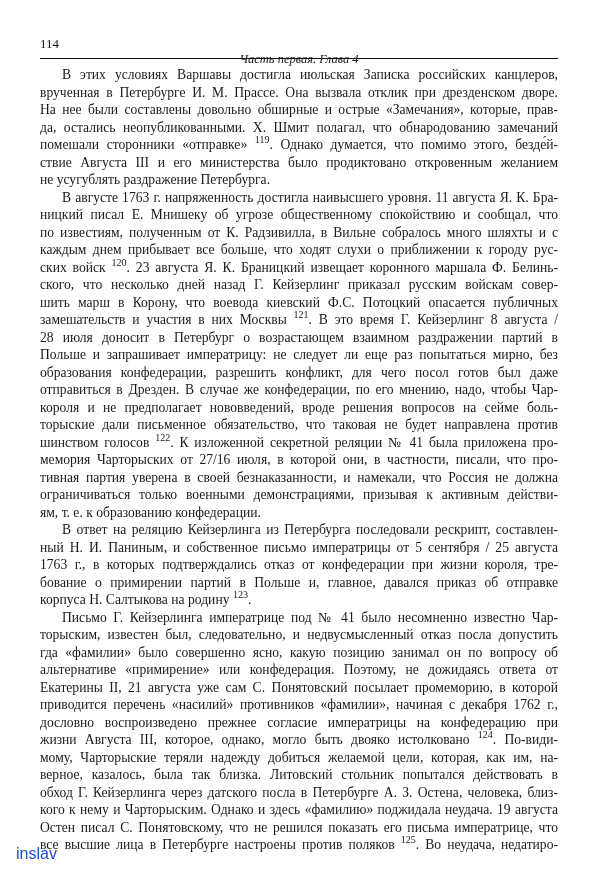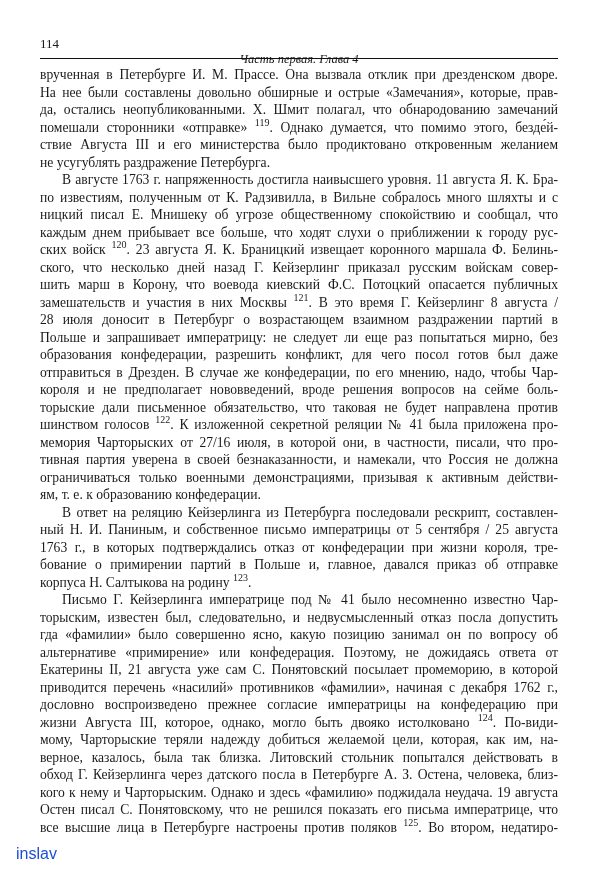--- a/index.html
+++ b/index.html
@@ -18,29 +18,30 @@
 </head>
 <body>
 
 <div class="header">
   <span class="page-num">114</span>
   <div class="running-title">Часть первая. Глава 4</div>
 </div>
 <div class="rule"></div>
 
 <div class="body-text" id="body-text">
+    <span class="line indent"><span>В этих условиях Варшавы достигла июльская Записка российских канцлеров,</span></span>
     <span class="line"><span>врученная в Петербурге И. М. Прассе. Она вызвала отклик при дрезденском дворе.</span></span>
     <span class="line"><span>На нее были составлены довольно обширные и острые «Замечания», которые, прав-</span></span>
     <span class="line"><span>да, остались неопубликованными. Х. Шмит полагал, что обнародованию замечаний</span></span>
     <span class="line"><span>помешали сторонники «отправке»</span> <sup>119</sup><span>. Однако думается, что помимо этого, безде́й-</span></span>
     <span class="line"><span>ствие Августа III и его министерства было продиктовано откровенным желанием</span></span>
     <span class="line last"><span>не усугублять раздражение Петербурга.</span></span>
     <span class="line indent"><span>В августе 1763 г. напряженность достигла наивысшего уровня. 11 августа Я. К. Бра-</span></span>
+    <span class="line"><span>ницкий писал Е. Мнишеку об угрозе общественному спокойствию и сообщал, что</span></span>
     <span class="line"><span>по известиям, полученным от К. Радзивилла, в Вильне собралось много шляхты и с</span></span>
-    <span class="line"><span>ницкий писал Е. Мнишеку об угрозе общественному спокойствию и сообщал, что</span></span>
     <span class="line"><span>каждым днем прибывает все больше, что ходят слухи о приближении к городу рус-</span></span>
     <span class="line"><span>ских войск</span> <sup>120</sup><span>. 23 августа Я. К. Браницкий извещает коронного маршала Ф. Белинь-</span></span>
     <span class="line"><span>ского, что несколько дней назад Г. Кейзерлинг приказал русским войскам совер-</span></span>
     <span class="line"><span>шить марш в Корону, что воевода киевский Ф.С. Потоцкий опасается публичных</span></span>
     <span class="line"><span>замешательств и участия в них Москвы</span> <sup>121</sup><span>. В это время Г. Кейзерлинг 8 августа /</span></span>
     <span class="line"><span>28 июля доносит в Петербург о возрастающем взаимном раздражении партий в</span></span>
     <span class="line"><span>Польше и запрашивает императрицу: не следует ли еще раз попытаться мирно, без</span></span>
     <span class="line"><span>образования конфедерации, разрешить конфликт, для чего посол готов был даже</span></span>
     <span class="line"><span>отправиться в Дрезден. В случае же конфедерации, по его мнению, надо, чтобы Чар-</span></span>
     <span class="line"><span>короля и не предполагает нововведений, вроде решения вопросов на сейме боль-</span></span>
@@ -61,16 +62,16 @@
     <span class="line"><span>альтернативе «примирение» или конфедерация. Поэтому, не дожидаясь ответа от</span></span>
     <span class="line"><span>Екатерины II, 21 августа уже сам С. Понятовский посылает промеморию, в которой</span></span>
     <span class="line"><span>приводится перечень «насилий» противников «фамилии», начиная с декабря 1762 г.,</span></span>
     <span class="line"><span>дословно воспроизведено прежнее согласие императрицы на конфедерацию при</span></span>
     <span class="line"><span>жизни Августа III, которое, однако, могло быть двояко истолковано</span> <sup>124</sup><span>. По-види-</span></span>
     <span class="line"><span>мому, Чарторыские теряли надежду добиться желаемой цели, которая, как им, на-</span></span>
     <span class="line"><span>верное, казалось, была так близка. Литовский стольник попытался действовать в</span></span>
     <span class="line"><span>обход Г. Кейзерлинга через датского посла в Петербурге А. З. Остена, человека, близ-</span></span>
     <span class="line"><span>кого к нему и Чарторыским. Однако и здесь «фамилию» поджидала неудача. 19 августа</span></span>
     <span class="line"><span>Остен писал С. Понятовскому, что не решился показать его письма императрице, что</span></span>
-    <span class="line"><span>все высшие лица в Петербурге настроены против поляков</span> <sup>125</sup><span>. Во втором, недатиро-</span></span>
+    <span class="line"><span>все высшие лица в Петербурге настроены против поляков</span> <sup>125</sup><span>. Во неудача, недатиро-</span></span>
   </div>
 
 <div class="watermark">inslav</div>
 
 </body></html>

